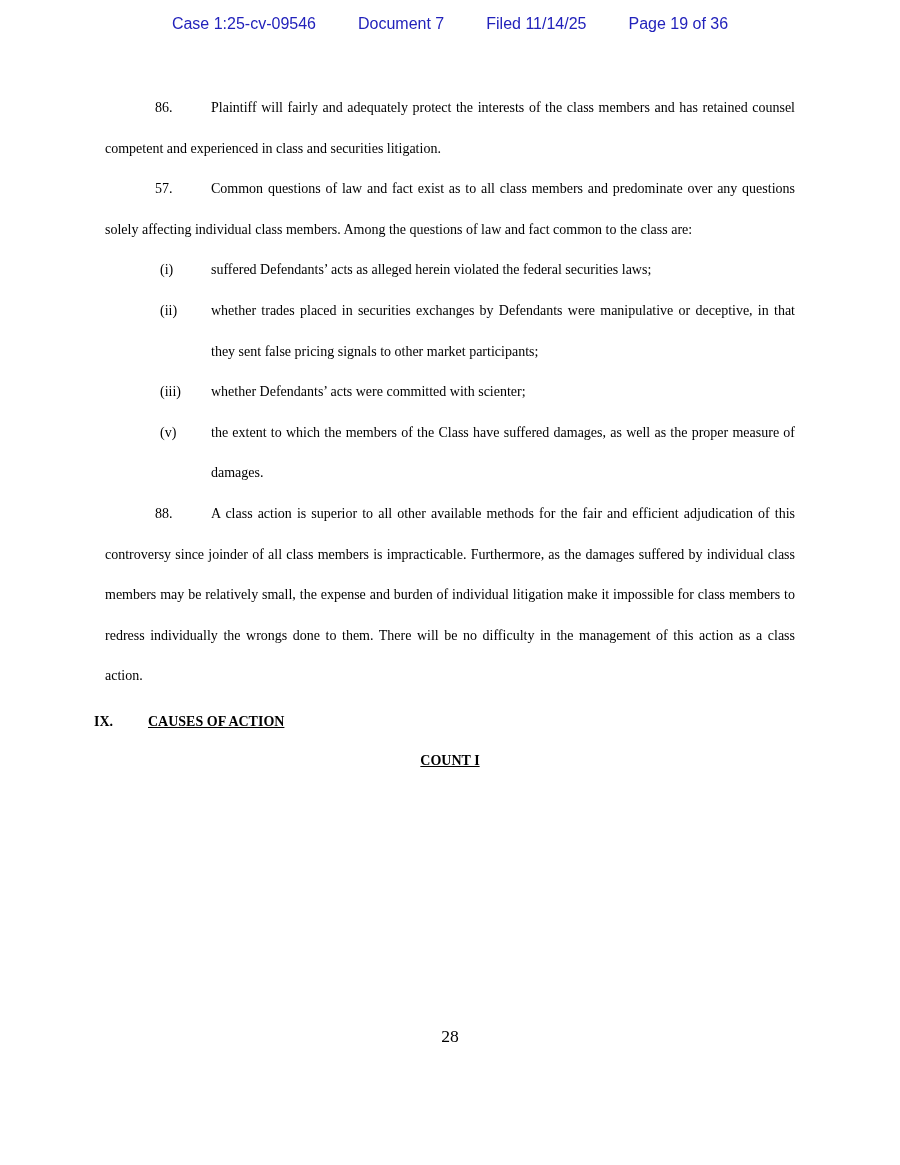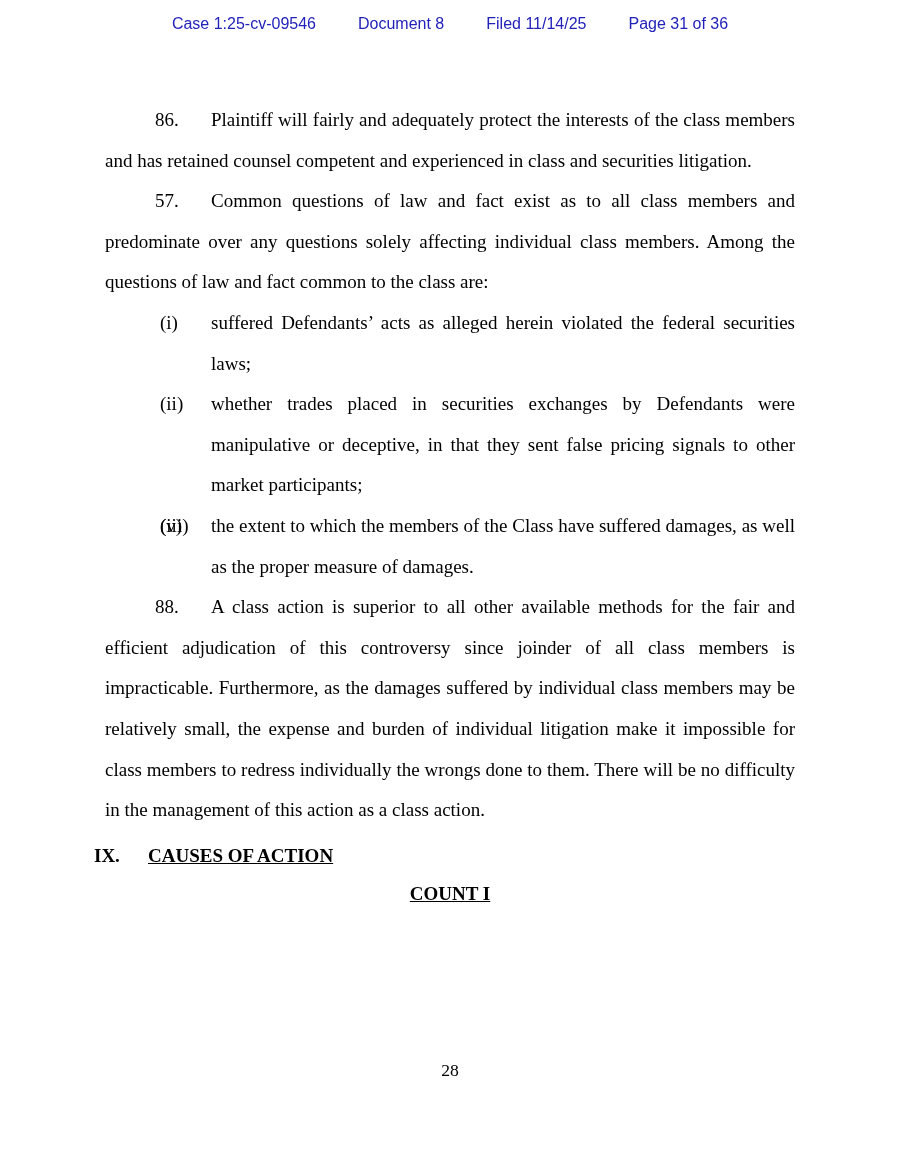--- a/index.html
+++ b/index.html
@@ -20,24 +20,24 @@
     display: flex;
     justify-content: center;
     gap: 42px;
     font-family: "Liberation Sans", sans-serif;
     font-size: 16px;
     line-height: 20px;
     color: #2222BB;
   }
   .body-text {
     position: absolute;
-    top: 100px;
+    top: 88px;
     left: 105px;
     width: 690px;
-    font-size: 19px;
+    font-size: 14px;
     line-height: 40.6px;
     text-align: justify;
   }
   p.para { margin: 0; text-indent: 50px; }
   .pnum { display: inline-block; width: 56px; text-indent: 0; }
   .list-item {
     position: relative;
     margin: 0;
     padding-left: 106px;
     text-align: justify;
@@ -58,58 +58,59 @@
   .count-block {
     margin-top: 8px;
     text-align: center;
     line-height: 20.5px;
     font-weight: bold;
   }
   .count-title { text-decoration: underline; }
   .p89 { margin-top: 9px; }
   .page-footer {
     position: absolute;
-    top: 1060px;
+    top: 1026px;
     left: 0;
     width: 100%;
     text-align: center;
     font-size: 17.6px;
     line-height: 20px;
   }
 </style>
 </head>
 <body>
 
 <div class="page">
 
   <div class="ecf-header">
     <span>Case 1:25-cv-09546</span>
-    <span>Document 8</span>
+    <span>Document 7</span>
     <span>Filed 11/14/25</span>
-    <span>Page 31 of 36</span>
+    <span>Page 19 of 36</span>
   </div>
 
   <div class="body-text">
 
     <p class="para"><span class="pnum">86.</span><span>Plaintiff will fairly and adequately protect the interests of the class members and has retained counsel competent and experienced in class and securities litigation.</span></p>
 
     <p class="para"><span class="pnum">57.</span><span>Common questions of law and fact exist as to all class members and predominate over any questions solely affecting individual class members. Among the questions of law and fact common to the class are:</span></p>
 
     <div class="list-item">
       <span class="marker">(i)</span>
       <span>suffered Defendants’ acts as alleged herein violated the federal securities laws;</span>
     </div>
 
     <div class="list-item">
       <span class="marker">(ii)</span>
       <span>whether trades placed in securities exchanges by Defendants were manipulative or deceptive, in that they sent false pricing signals to other market participants;</span>
     </div>
 
     <div class="list-item">
       <span class="marker">(iii)</span>
+      <span>whether Defendants’ acts were committed with scienter;</span>
     </div>
 
 
     <div class="list-item">
       <span class="marker">(v)</span>
       <span>the extent to which the members of the Class have suffered damages, as well as the proper measure of damages.</span>
     </div>
 
     <p class="para"><span class="pnum">88.</span><span>A class action is superior to all other available methods for the fair and efficient adjudication of this controversy since joinder of all class members is impracticable. Furthermore, as the damages suffered by individual class members may be relatively small, the expense and burden of individual litigation make it impossible for class members to redress individually the wrongs done to them. There will be no difficulty in the management of this action as a class action.</span></p>
 

